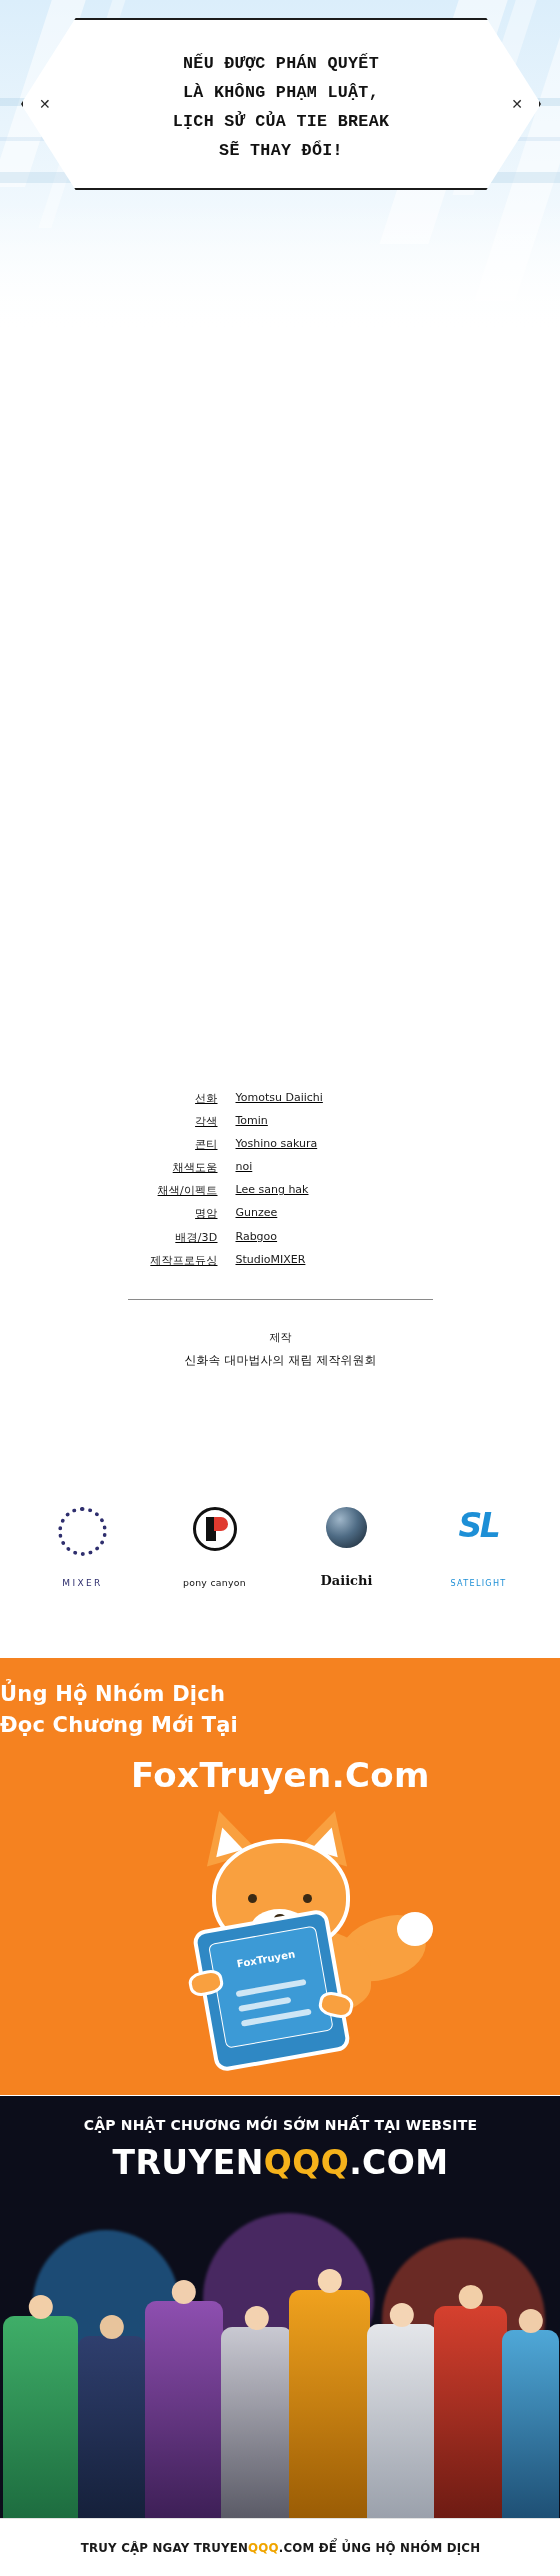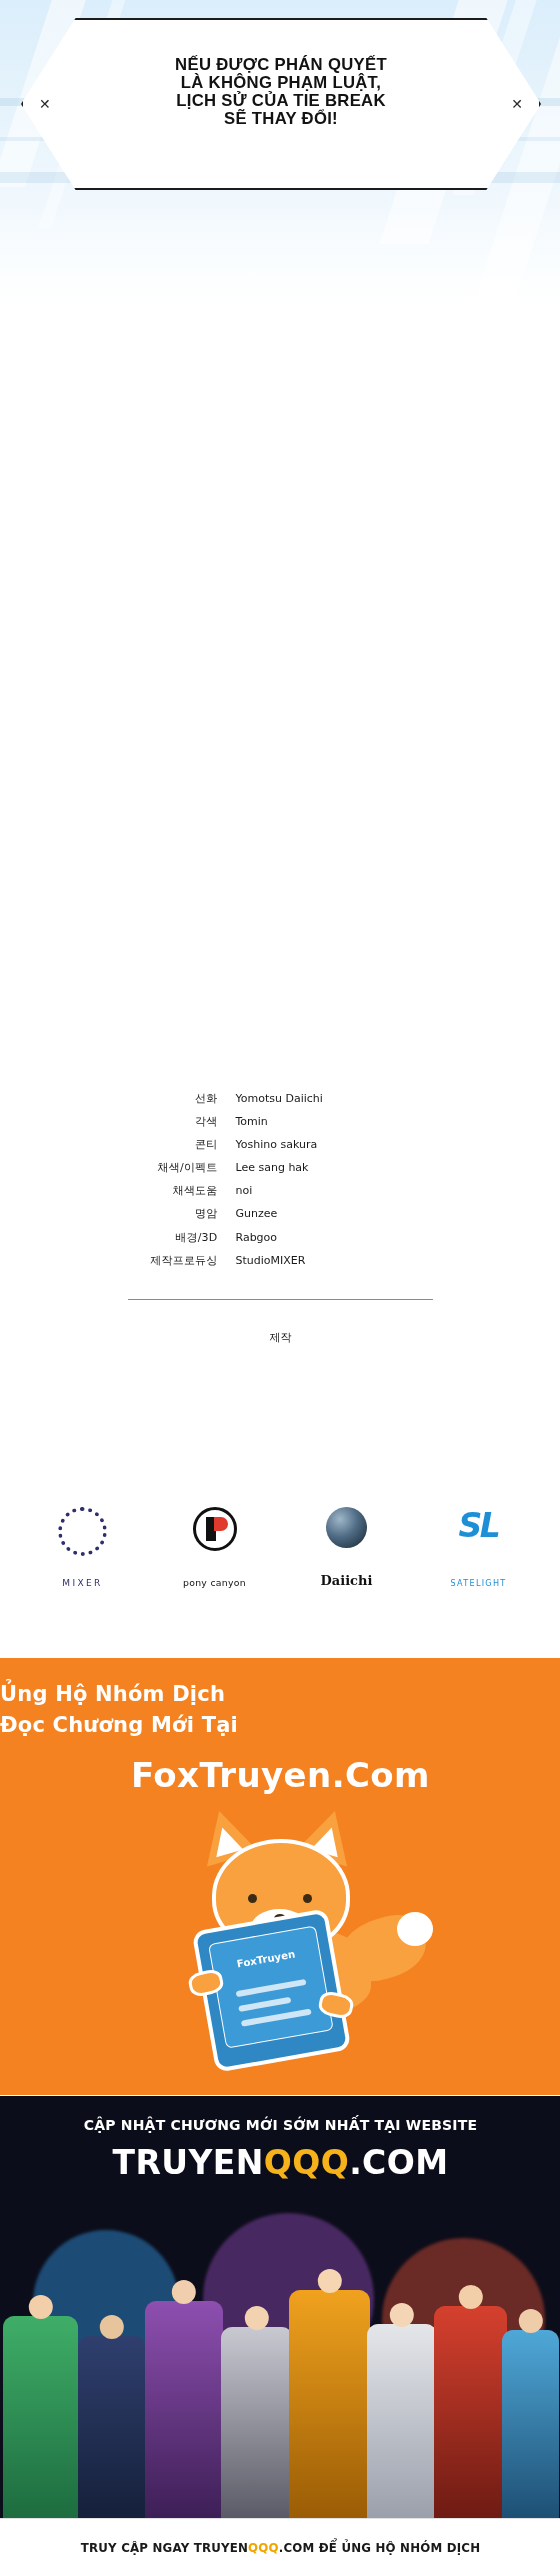--- a/index.html
+++ b/index.html
@@ -69,42 +69,43 @@
   .bubble-x {
     position: absolute;
     font-size: 14px;
     color: #2a2a2a;
     font-family: "DejaVu Sans", sans-serif;
   }
   .bubble-x.left  { left: 18px;  top: 78px; }
   .bubble-x.right { right: 18px; top: 78px; }
   .bubble-text {
     position: absolute;
-    left: 73px; right: 73px; top: 38px;
+    left: 73px; right: 73px; top: 31px;
     text-align: center;
-    font-family: Liberation Sans, sans-serif;
+    font-family: Liberation Mono, monospace;
     font-weight: 700;
     font-size: 16.7px;
-    line-height: 18px;
+    line-height: 29px;
     letter-spacing: 0.3px;
     color: #121212;
     white-space: pre-line;
   }
 
   
   .credits {
     position: absolute;
     left: 0; top: 1091px;
     width: 561px;
   }
   .credit-row {
     display: flex;
     justify-content: center;
-    align-items: center;
+    align-items: flex-start;
     margin-bottom: 8.1px;
+    text-decoration: underline;
   }
   .credit-role {
     width: 146px;
     text-align: right;
     padding-right: 18px;
     font-size: 11px;
     color: #1a1a1a;
     font-family: "DejaVu Sans", sans-serif;
     letter-spacing: 0.2px;
   }
@@ -490,44 +491,45 @@
     </div>
     <div class="credit-row">
       <div class="credit-role">각색</div>
       <div class="credit-name">Tomin</div>
     </div>
     <div class="credit-row">
       <div class="credit-role">콘티</div>
       <div class="credit-name">Yoshino sakura</div>
     </div>
     <div class="credit-row">
+      <div class="credit-role">채색도움</div>
+      <div class="credit-name">noi</div>
+    </div>
+    <div class="credit-row">
       <div class="credit-role">채색/이펙트</div>
       <div class="credit-name">Lee sang hak</div>
     </div>
     <div class="credit-row">
-      <div class="credit-role">채색도움</div>
-      <div class="credit-name">noi</div>
-    </div>
-    <div class="credit-row">
       <div class="credit-role">명암</div>
       <div class="credit-name">Gunzee</div>
     </div>
     <div class="credit-row">
       <div class="credit-role">배경/3D</div>
       <div class="credit-name">Rabgoo</div>
     </div>
     <div class="credit-row">
       <div class="credit-role">제작프로듀싱</div>
       <div class="credit-name">StudioMIXER</div>
     </div>
 
     <div class="divider"></div>
 
     <div class="prod-block">
       <div class="prod-label">제작</div>
+      <div class="prod-committee">신화속 대마법사의 재림 제작위원회</div>
     </div>
   </div>
 
   <div class="logos">
     <div class="logo">
       <span class="mixer-ring"></span>
       <span class="mixer-word">MIXER</span>
     </div>
     <div class="logo">
       <span class="pony-mark"></span>

